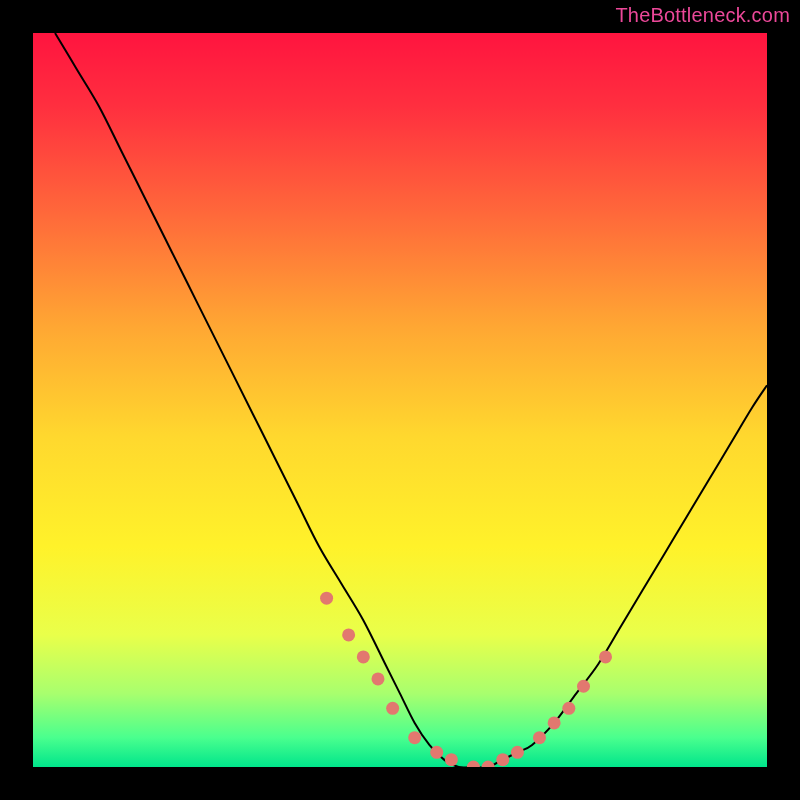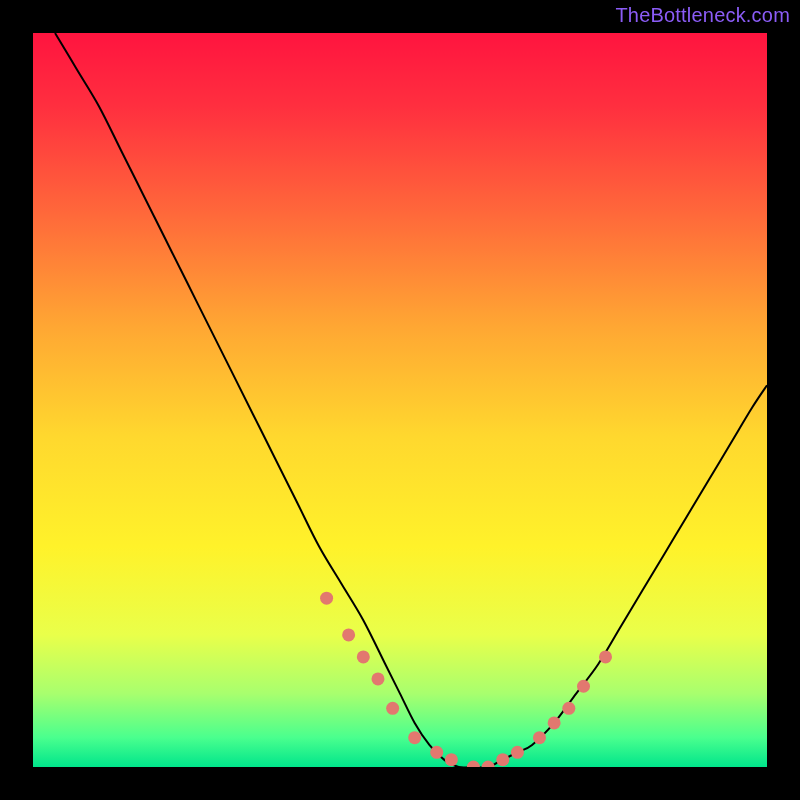--- a/index.html
+++ b/index.html
@@ -16,21 +16,21 @@
     left: 0;
     top: 0;
     width: 800px;
     height: 800px;
     background: #000;
   }
   .watermark {
     position: absolute;
     top: 4px;
     right: 10px;
-    color: #8b5cf6;
+    color: #ec4899;
     font-size: 20px;
     letter-spacing: 0.2px;
     font-weight: 500;
     user-select: none;
   }
   svg {
     position: absolute;
     left: 0;
     top: 0;
   }

